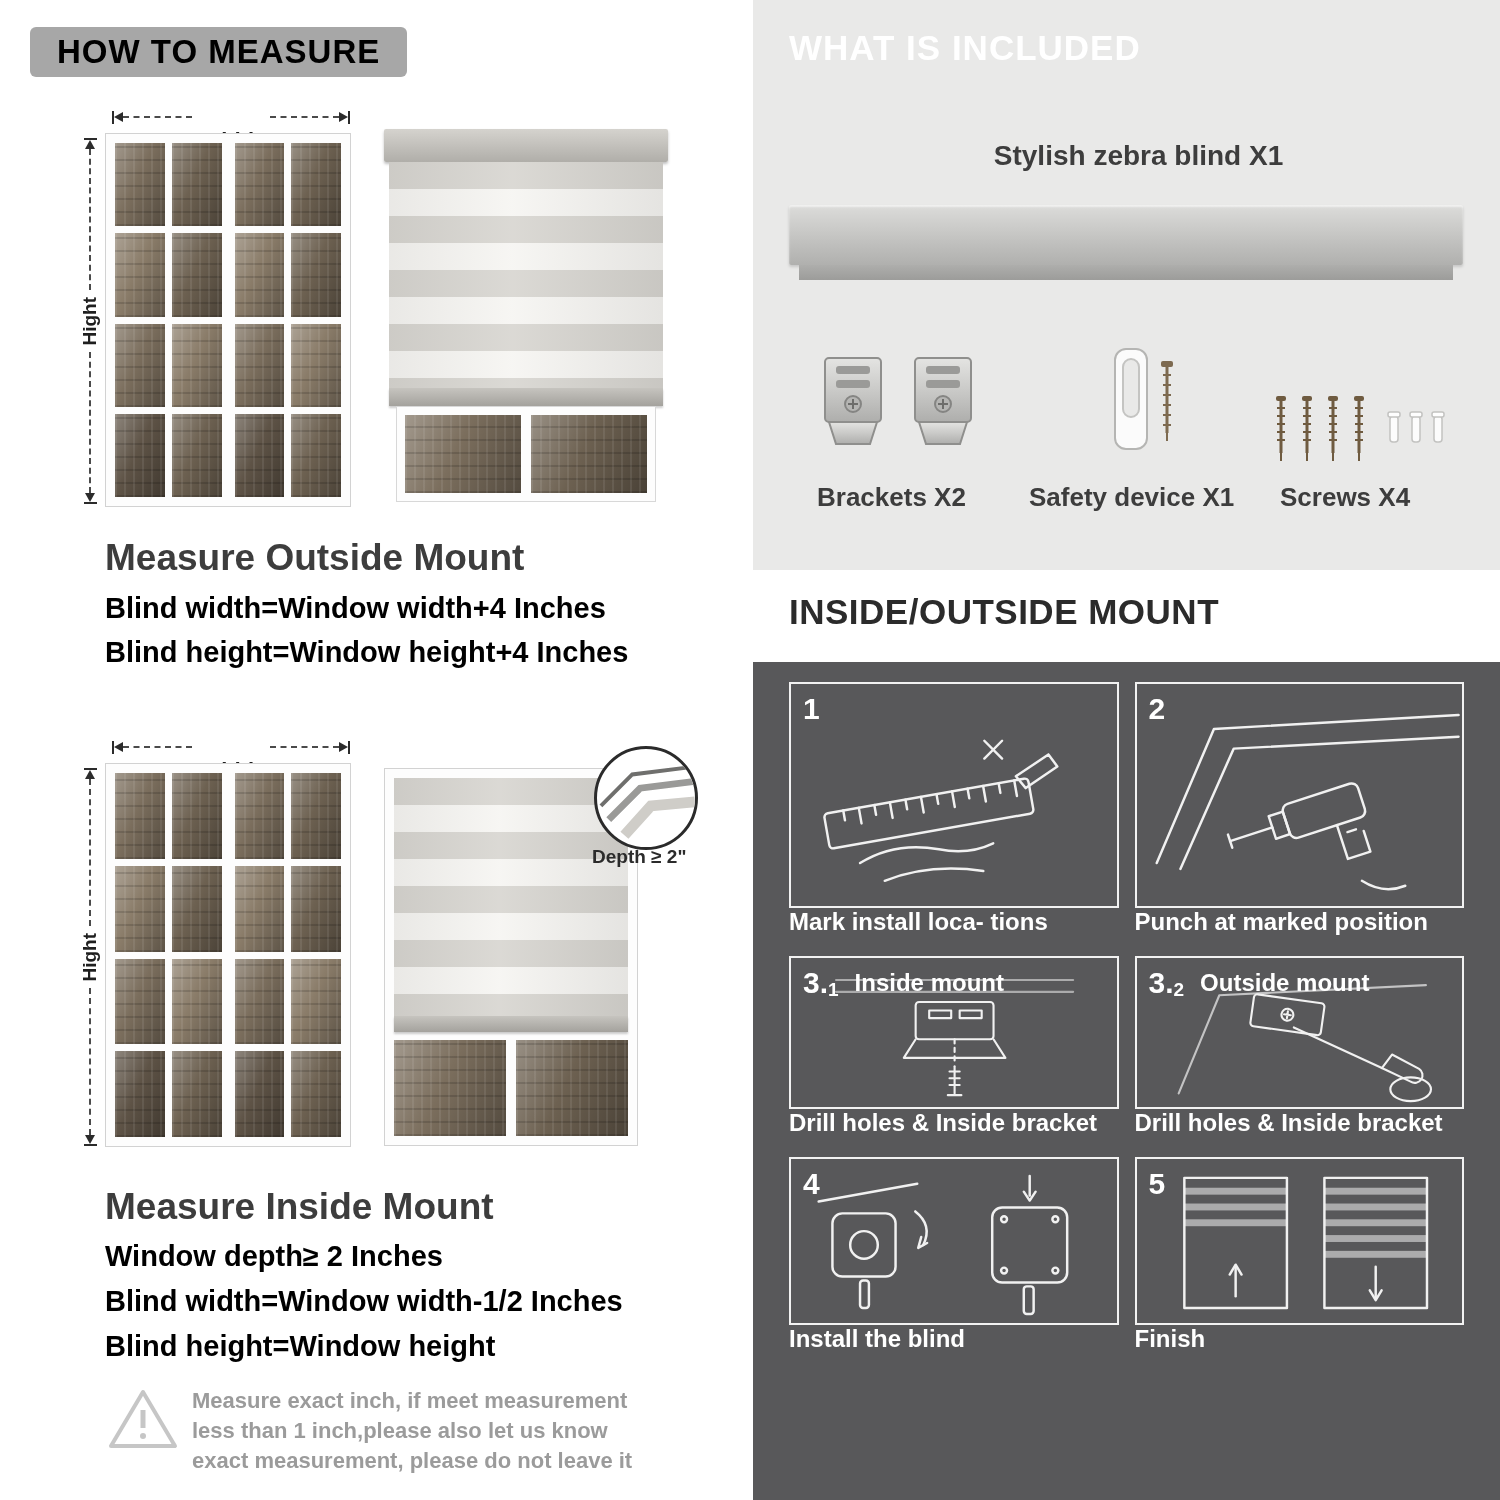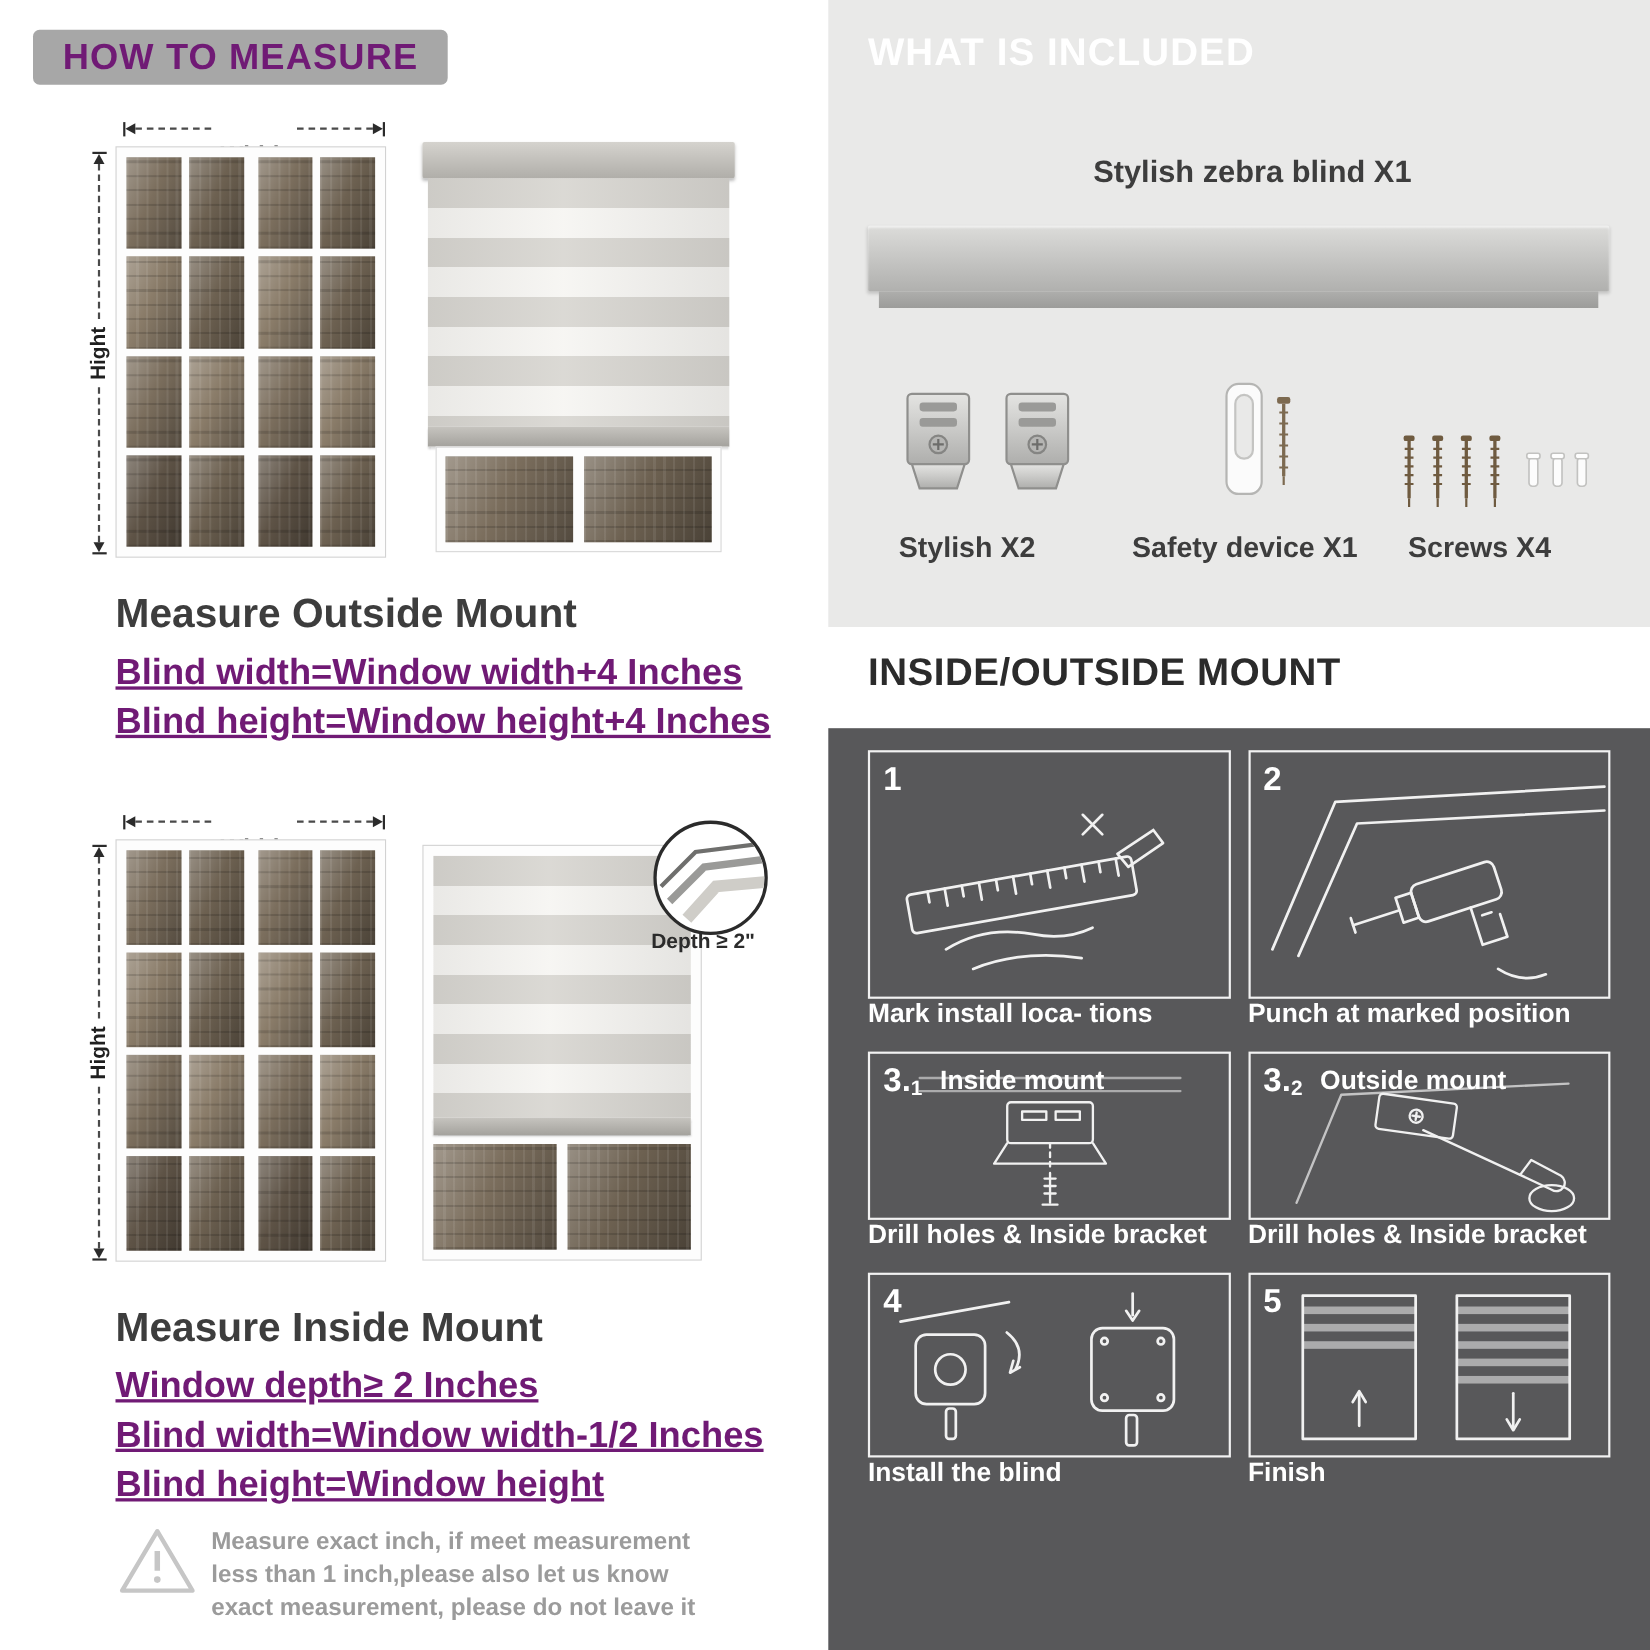--- a/index.html
+++ b/index.html
@@ -2,24 +2,24 @@
 <html><head>
 <meta charset="utf-8">
 <style>
   html,body{margin:0;padding:0;background:#ffffff;}
   .page{position:relative;width:1500px;height:1500px;background:#ffffff;overflow:hidden;
         font-family:"Liberation Sans",sans-serif;color:#3d3d3d;}
   .abs{position:absolute;}
 
   
   .pill-header{left:30px;top:27px;height:50px;line-height:50px;padding:0 27px;
-    background:#a7a7a7;border-radius:6px;color:#701a75;font-size:33px;font-weight:bold;letter-spacing:1px;}
+    background:#a7a7a7;border-radius:6px;color:#000000;font-size:33px;font-weight:bold;letter-spacing:1px;}
 
   .h2{font-size:37px;font-weight:bold;color:#3d3d3d;}
-  .gline{font-size:33px;font-weight:bold;color:#701a75;text-decoration:underline;}
+  .gline{font-size:29px;font-weight:bold;color:#000000;}
 
   
   .hmeasure{display:flex;align-items:center;height:22px;}
   .tickv{width:2px;height:13px;background:#2b2b2b;}
   .harrow-l{width:0;height:0;border-top:5px solid transparent;border-bottom:5px solid transparent;border-right:9px solid #2b2b2b;}
   .harrow-r{width:0;height:0;border-top:5px solid transparent;border-bottom:5px solid transparent;border-left:9px solid #2b2b2b;}
   .hdash{flex:1;height:0;border-top:2px dashed #4a4a4a;}
   .hlabel{font-size:22px;font-weight:bold;color:#1f1f1f;padding:0 9px;white-space:nowrap;margin-top:48px;}
 
   .vmeasure{display:flex;flex-direction:column;align-items:center;width:22px;}
@@ -282,21 +282,21 @@
       </defs>
       <use href="#scr" x="12" y="4"></use>
       <use href="#scr" x="38" y="4"></use>
       <use href="#scr" x="64" y="4"></use>
       <use href="#scr" x="90" y="4"></use>
       <use href="#anch" x="125" y="18"></use>
       <use href="#anch" x="147" y="18"></use>
       <use href="#anch" x="169" y="18"></use>
     </svg>
 
-    <div class="abs item-label" style="left:64px;top:482px;">Stylish X2</div>
+    <div class="abs item-label" style="left:64px;top:482px;">Brackets X2</div>
     <div class="abs item-label" style="left:276px;top:482px;">Safety device X1</div>
     <div class="abs item-label" style="left:527px;top:482px;">Screws X4</div>
   </div>
 
   <div class="abs mount-band">
     <div class="abs mount-header">INSIDE/OUTSIDE MOUNT</div>
   </div>
 
   <div class="abs dark-panel">
     <div class="mount-grid">

